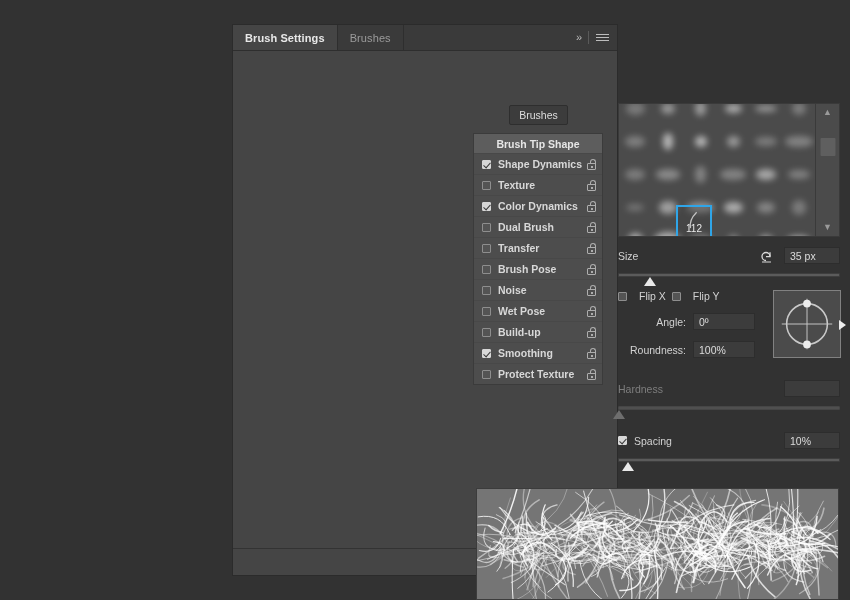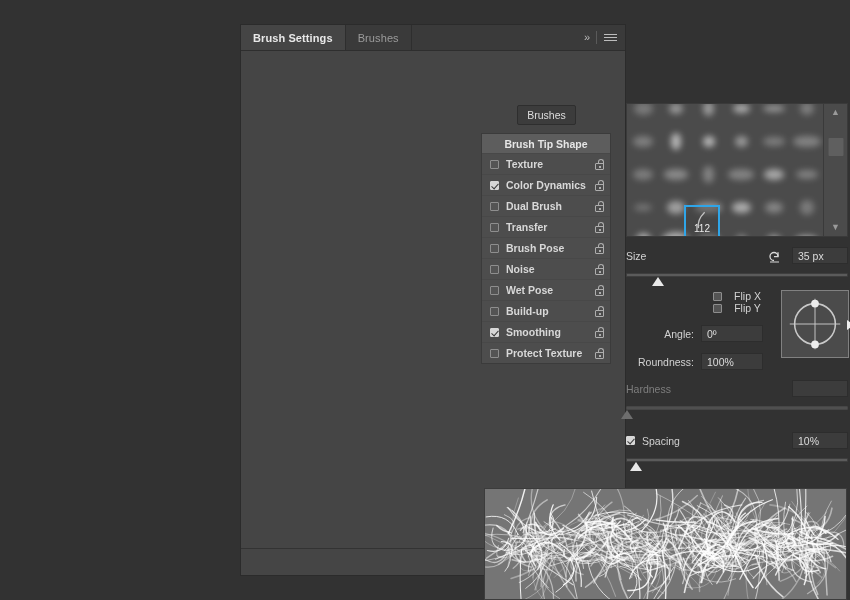--- a/index.html
+++ b/index.html
@@ -2,21 +2,21 @@
 <html><head>
 <meta charset="utf-8">
 <style>
   html,body{margin:0;padding:0;}
   body{
     width:850px;height:600px;background:#323232;overflow:hidden;
     font-family:"Liberation Sans", sans-serif;
     -webkit-font-smoothing:antialiased;
   }
   .panel{
-    position:absolute;left:240px;top:24px;width:386px;height:552px;
+    position:absolute;left:232px;top:24px;width:386px;height:552px;
     background:#f9a8d4;border:1px solid #2b2b2b;box-sizing:border-box;
     display:flex;flex-direction:column;
   }
   
   .tabbar{
     height:25px;background:#3a3a3a;display:flex;align-items:stretch;
     border-bottom:1px solid #2e2e2e;position:relative;flex:0 0 auto;
   }
   .tab{
     display:flex;align-items:center;padding:0 12px;font-size:11px;
@@ -120,21 +120,21 @@
   .resetico{margin-left:auto;margin-right:10px;width:15px;height:13px;position:relative;cursor:default;}
   .track{
     position:relative;height:4px;background:#5b5b5b;border:1px solid #3e3e3e;
     box-sizing:border-box;border-radius:1px;margin-top:9px;
   }
   .track.dim{background:#4f4f4f;border-color:#464646;}
   .handle{
     position:absolute;top:3px;width:0;height:0;border-left:6px solid transparent;
     border-right:6px solid transparent;border-bottom:9px solid #e9e9e9;cursor:default;
   }
-  .fliprow{display:flex;align-items:center;gap:0;margin-top:13px;flex-direction:column;}
+  .fliprow{display:flex;align-items:center;gap:6px;margin-top:13px;}
   .flipitem{display:flex;align-items:center;gap:5px;}
   .angleblock{position:absolute;left:155px;top:0;width:68px;}
   .anglebox{
     width:68px;height:68px;background:#4b4b4b;border:1px solid #818181;
     box-sizing:border-box;position:relative;cursor:default;
   }
   .numrow{display:flex;align-items:center;margin-top:11px;}
   .numlabel{width:68px;text-align:right;font-size:10.5px;color:#d2d2d2;margin-right:7px;cursor:default;}
   .numfield{width:62px;}
   .spacingrow{display:flex;align-items:center;margin-top:16px;}
@@ -179,20 +179,28 @@
 
     <div class="brushesbtn">
       <span>Brushes</span>
     </div>
 
     <div class="sidelist">
       <div class="listhead">
         <span>Brush Tip Shape</span>
       </div>
       <div id="option-rows">
+          <div class="row">
+            <span class="cb on"></span>
+            <span class="rowlabel">Shape Dynamics</span>
+            <span class="lock">
+              <span class="shk"></span>
+              <span class="bdy"></span>
+            </span>
+          </div>
           <div class="row">
             <span class="cb"></span>
             <span class="rowlabel">Texture</span>
             <span class="lock">
               <span class="shk"></span>
               <span class="bdy"></span>
             </span>
           </div>
           <div class="row">
             <span class="cb on"></span>

